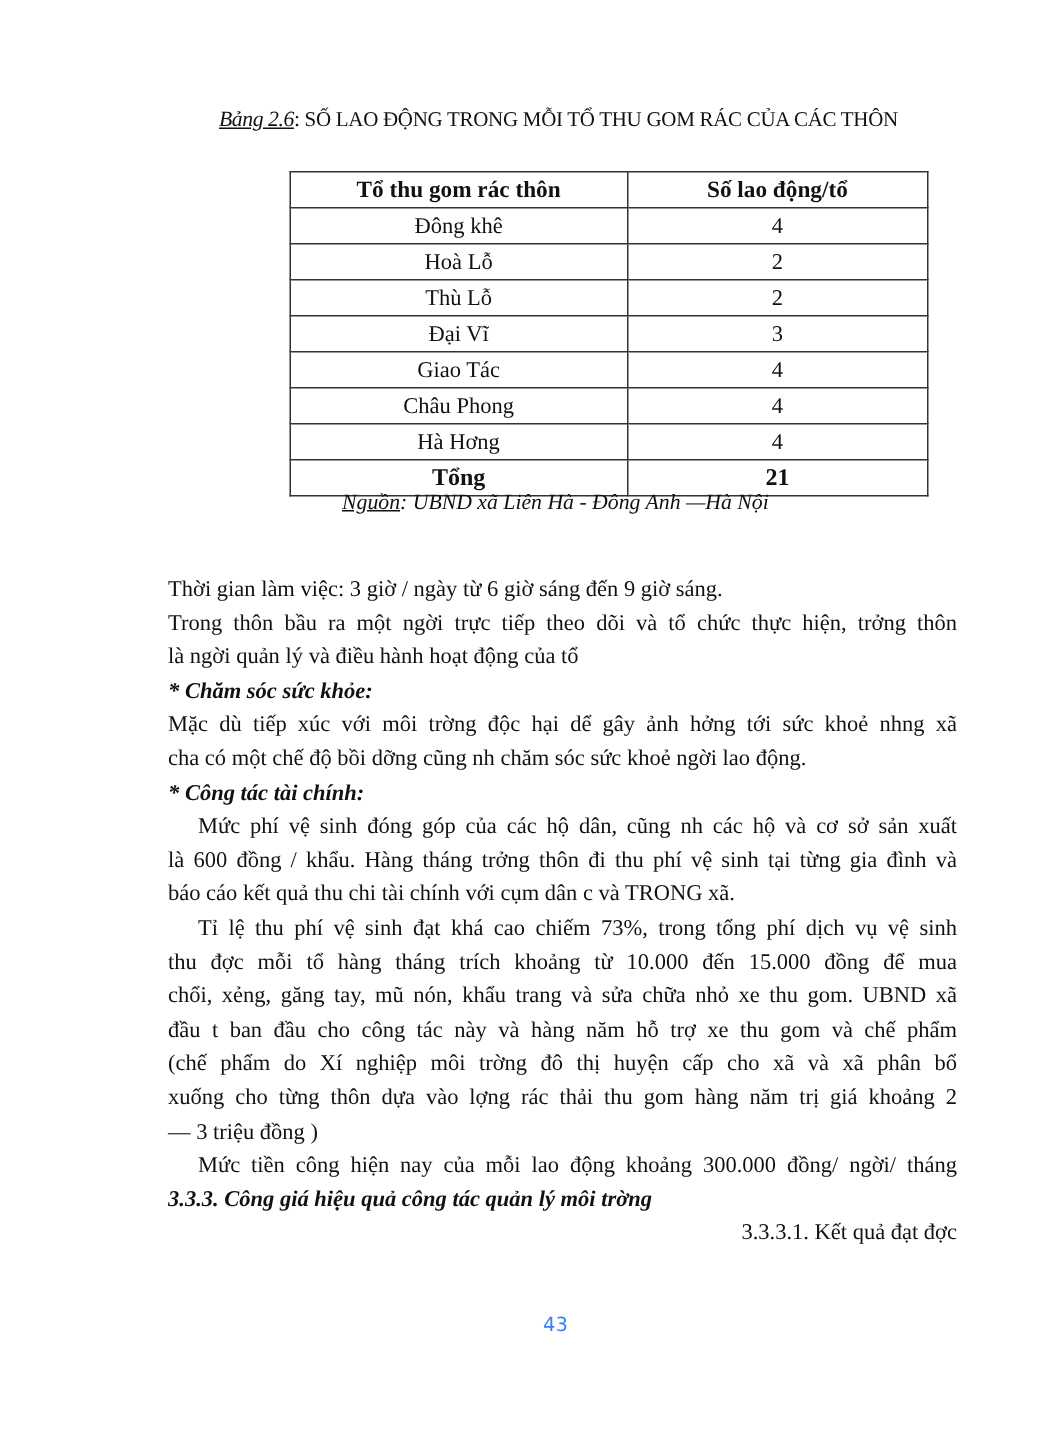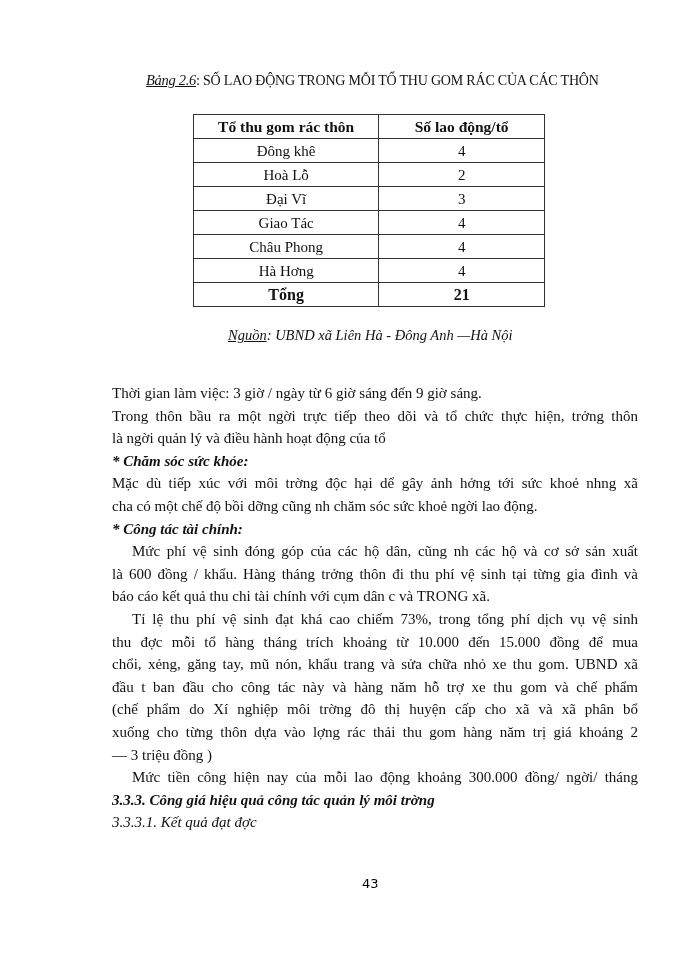--- a/index.html
+++ b/index.html
@@ -35,21 +35,21 @@
     }
     .caption .title {
       font-size: 14px;
       letter-spacing: -0.2px;
       font-family: Liberation Serif, serif;
     }
     table.data-table {
       position: absolute;
       left: 193px;
       top: 114px;
-      width: 352px;
+      width: 426px;
       border-collapse: collapse;
       font-size: 15px;
     }
     table.data-table th, table.data-table td {
       border: 1px solid #333333;
       height: 23px;
       padding: 0;
       text-align: center;
       vertical-align: middle;
       line-height: 22px;
@@ -89,28 +89,28 @@
       text-align: justify;
       text-align-last: justify;
       white-space: normal;
     }
     .indent { text-indent: 20px; }
     .heading-bi {
       font-weight: bold;
       font-style: italic;
     }
     .heading-i {
-      font-style: italic;
+      text-align: right;
     }
     .page-number {
       position: absolute;
       left: 362px;
       top: 876px;
       font-size: 13px;
-      color: #000000;
+      color: #3b82f6;
       font-family: "DejaVu Sans", sans-serif;
     }
   </style>
 </head>
 <body>
 
 <div class="page">
 
   <div class="caption">
     <span class="label">Bảng 2.6</span><span>: </span><span class="title">SỐ LAO ĐỘNG TRONG MỖI TỔ THU GOM RÁC CỦA CÁC THÔN</span>
@@ -123,20 +123,24 @@
         <th class="col2">Số lao động/tổ</th>
       </tr>
     </thead>
     <tbody>
       <tr>
         <td>Đông khê</td>
         <td>4</td>
       </tr>
       <tr>
         <td>Hoà Lỗ</td>
+        <td>2</td>
+      </tr>
+      <tr>
+        <td>Thù Lỗ</td>
         <td>2</td>
       </tr>
       <tr>
         <td>Đại Vĩ</td>
         <td>3</td>
       </tr>
       <tr>
         <td>Giao Tác</td>
         <td>4</td>
       </tr>

